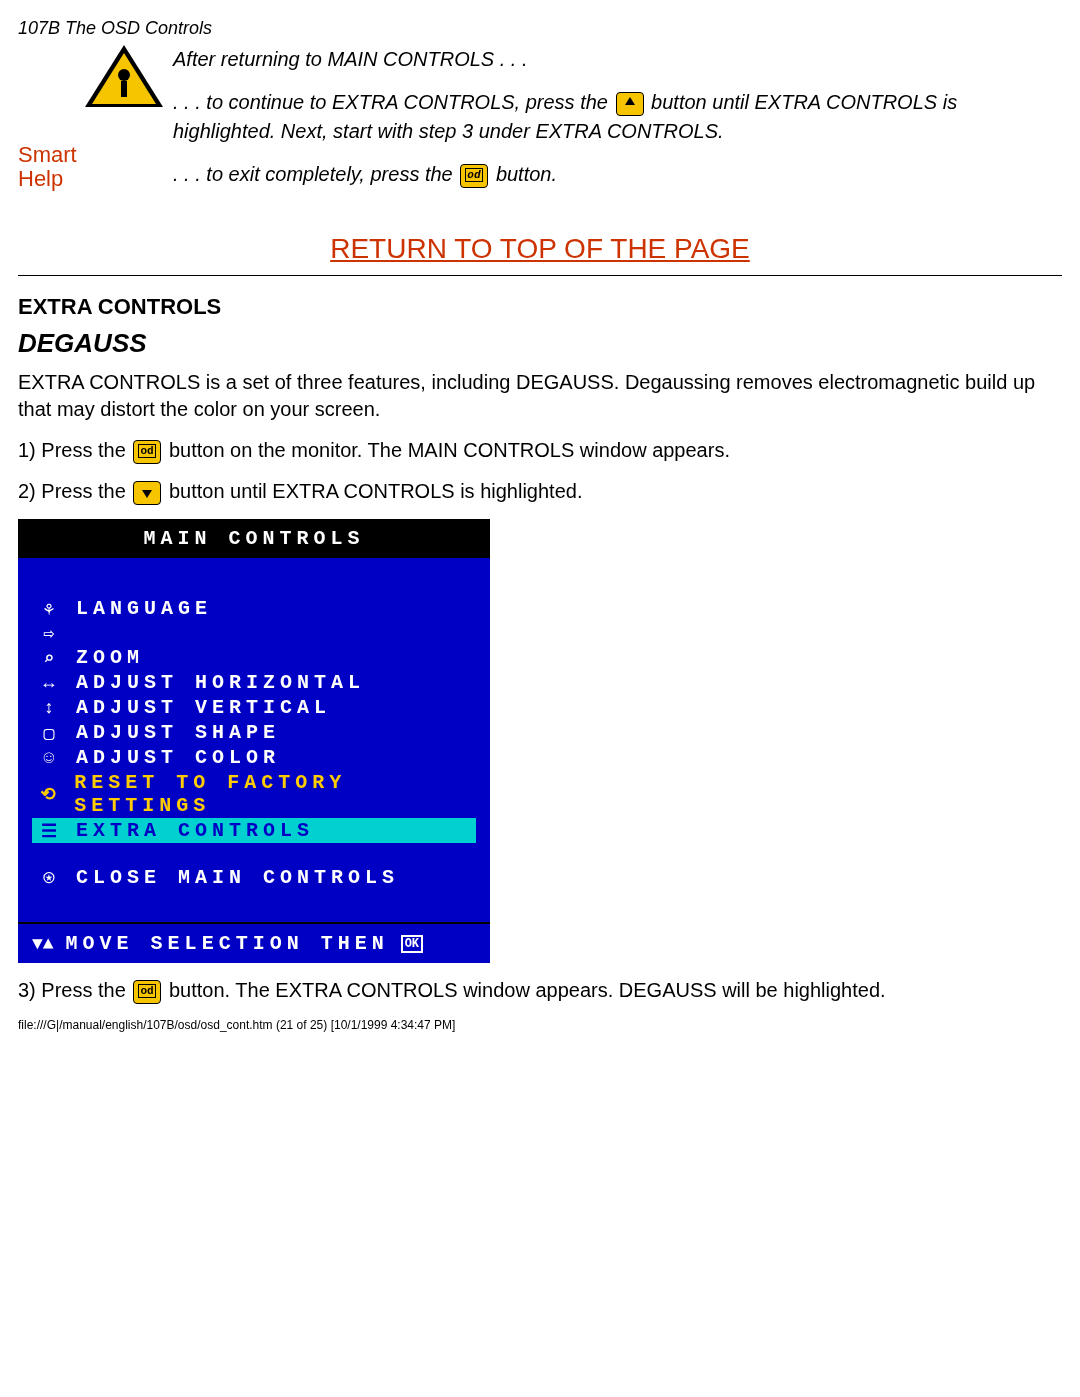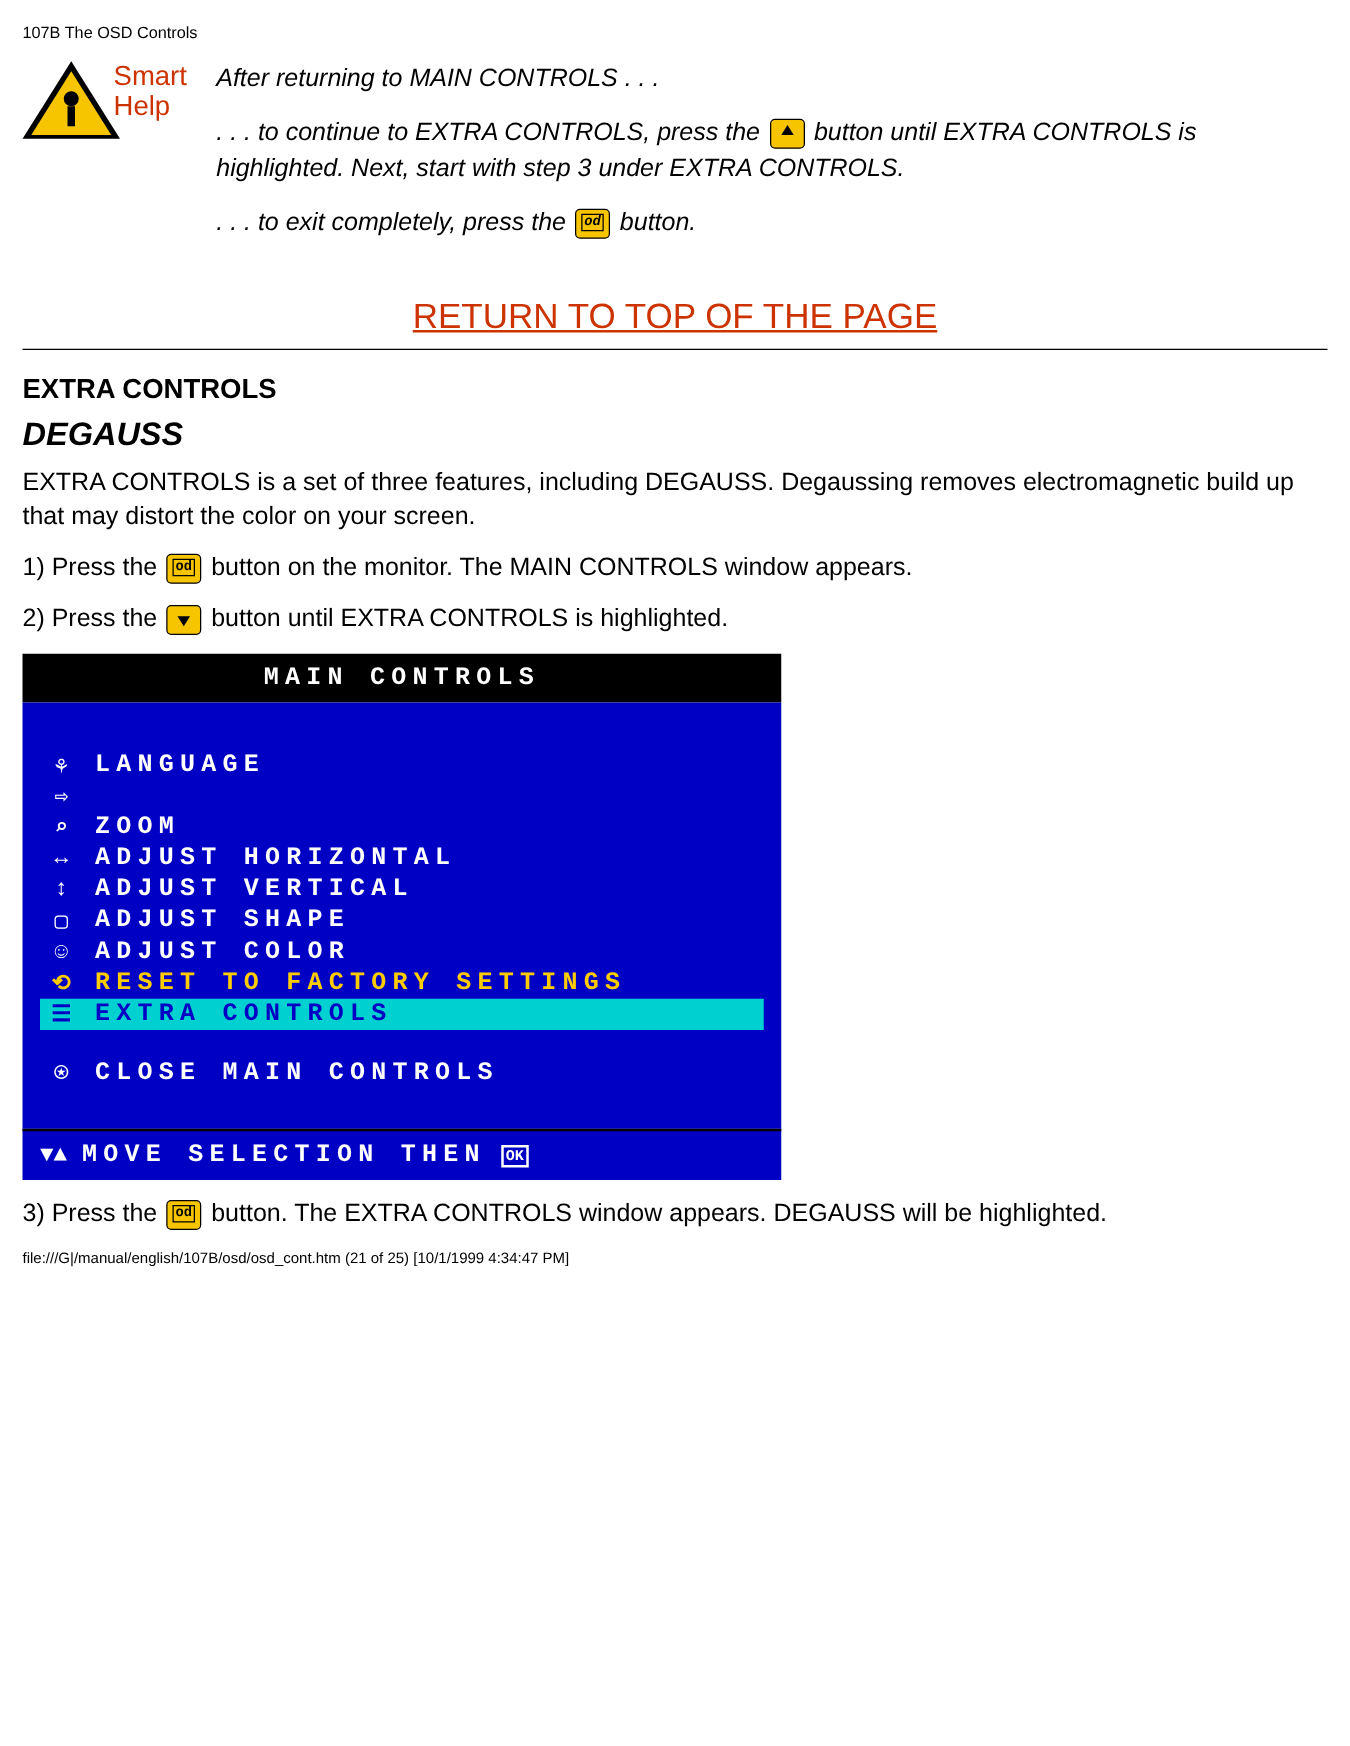--- a/index.html
+++ b/index.html
@@ -5,33 +5,34 @@
   body {
     font-family: Arial, Helvetica, sans-serif;
     font-size: 20px;
     margin: 0;
     padding: 18px;
     width: 1044px;
     background: #fff;
     color: #000;
   }
   .header-small {
-    font-size: 13px;
-    margin-bottom: 16px;
+    font-size: 18px;
+    margin-bottom: 6px;
+    font-style: italic;
   }
   .smart-help-row {
     display: flex;
     align-items: flex-start;
     gap: 10px;
     margin-bottom: 30px;
   }
   .smart-help-left {
     display: flex;
-    flex-direction: row;
-    align-items: flex-start;
+    flex-direction: column;
+    align-items: flex-end;
     width: 145px;
     gap: 28px;
   }
   .smart-label {
     color: #cc3300;
     font-size: 22px;
     line-height: 1.1;
     text-align: left;
     width: 100%;
     padding-left: 6px;
@@ -66,21 +67,21 @@
     margin: 12px 0 8px 0;
   }
   h3.sub {
     font-style: italic;
     font-weight: bold;
     font-size: 26px;
     margin: 6px 0 10px 0;
   }
   .body-text { line-height: 1.35; }
   .osd-panel {
-    width: 607px;
+    width: 472px;
     margin: 14px 0;
     font-family: "Courier New", monospace;
     font-weight: bold;
     letter-spacing: 5px;
     font-size: 20px;
   }
   .osd-title {
     background: #000;
     color: #fff;
     text-align: center;

